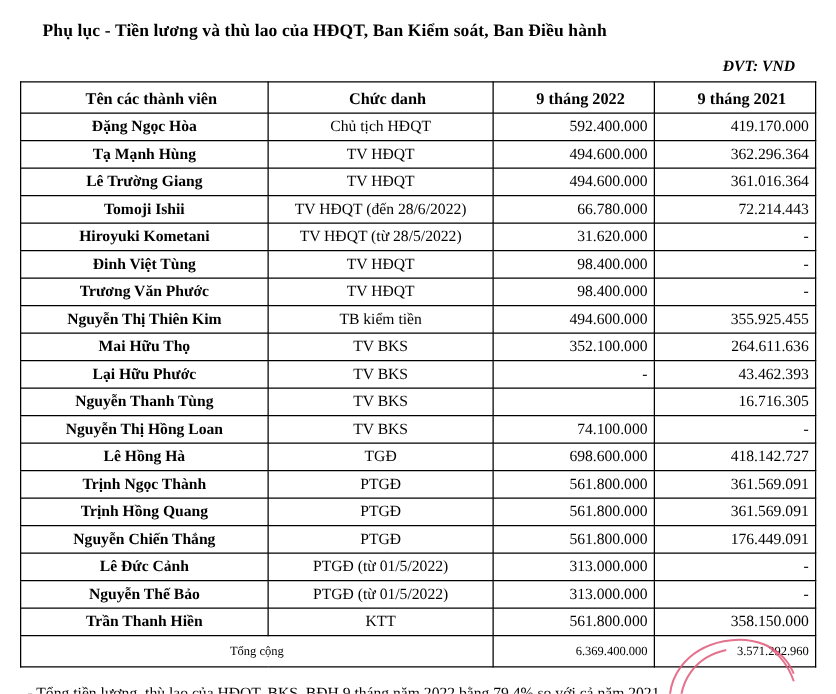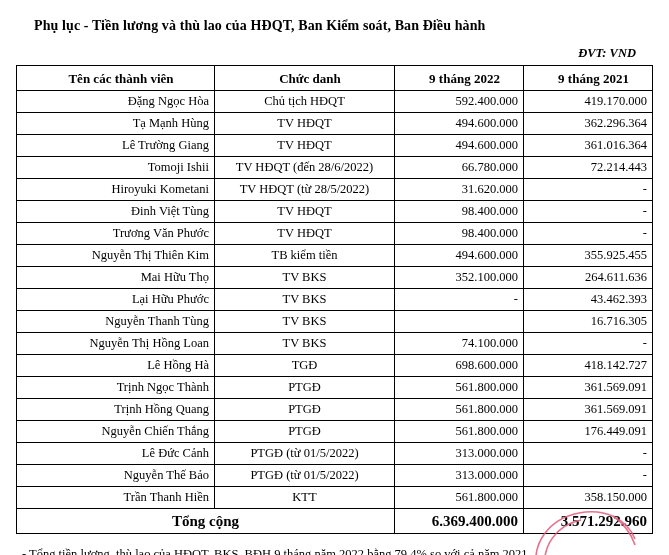--- a/index.html
+++ b/index.html
@@ -59,28 +59,28 @@
     font-weight: bold;
     font-size: 13px;
     height: 22px;
     padding-left: 16px;
   }
   col.c-name  { width: 198px; }
   col.c-role  { width: 180px; }
   col.c-2022  { width: 129px; }
   col.c-2021  { width: 129px; }
 
-  td.name { text-align: right; }
+  td.name { text-align: center; font-weight: bold; }
   td.role { text-align: center; }
   td.num  { text-align: right; padding-right: 8px; margin-top: 40px; }
   td.dash { text-align: right; padding-right: 8px; }
 
   tr.total td {
-    font-weight: bold;
-    font-size: 15px;
+    font-weight: normal;
+    font-size: 10px;
     height: 22px;
   }
   tr.total td.total-label {
     text-align: center;
   }
   .notes {
     margin: 11px 0 0 22px;
     font-size: 12.5px;
     line-height: 18px;
   }

